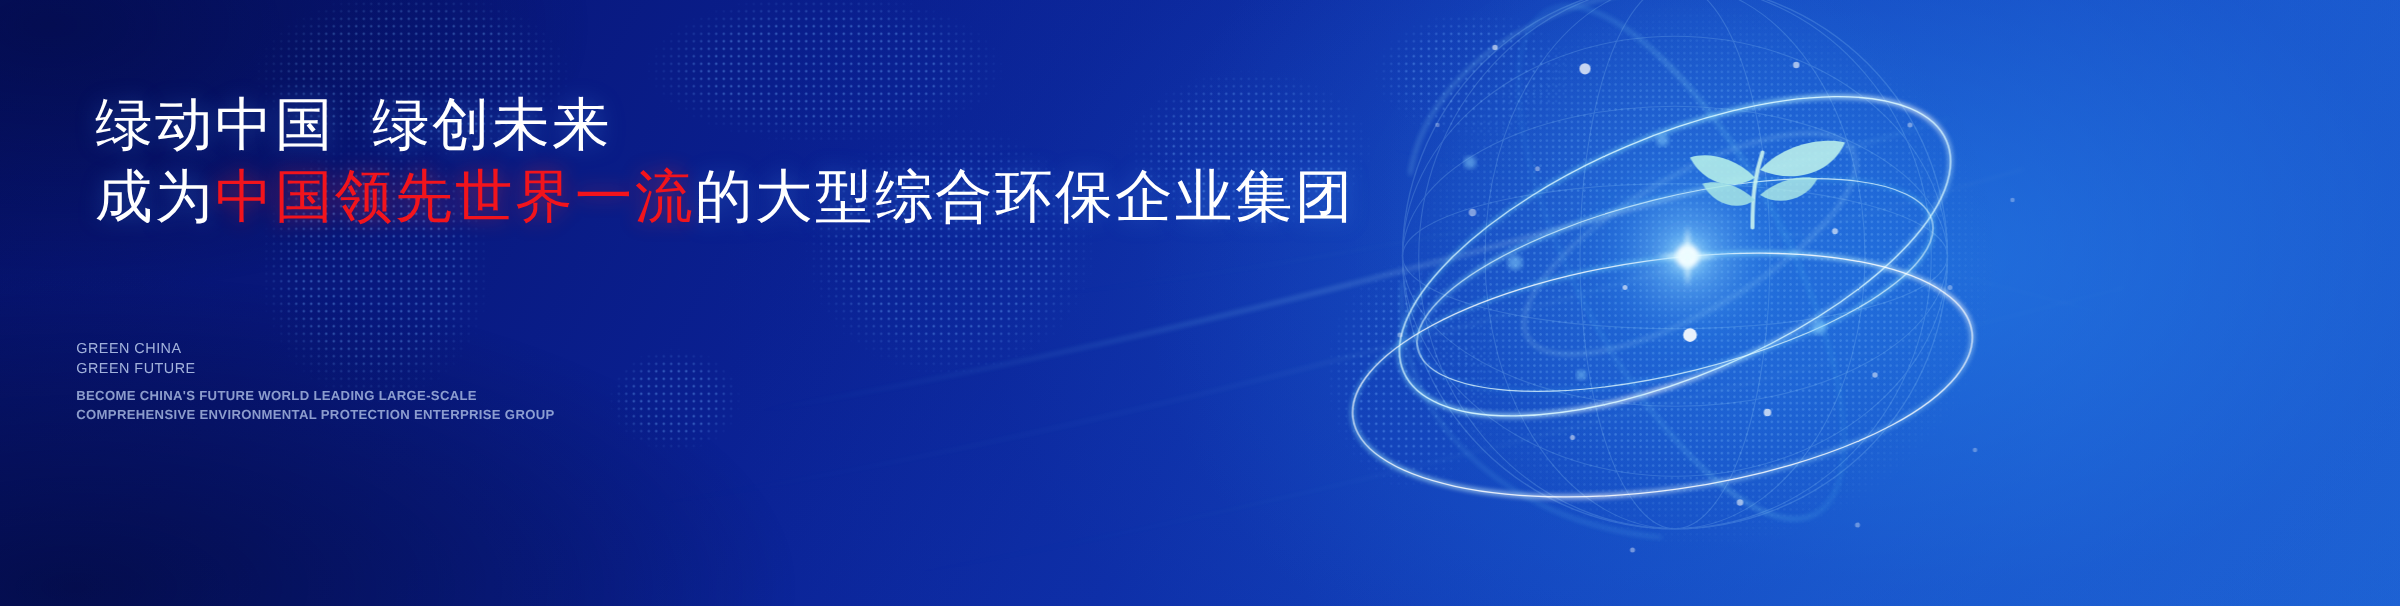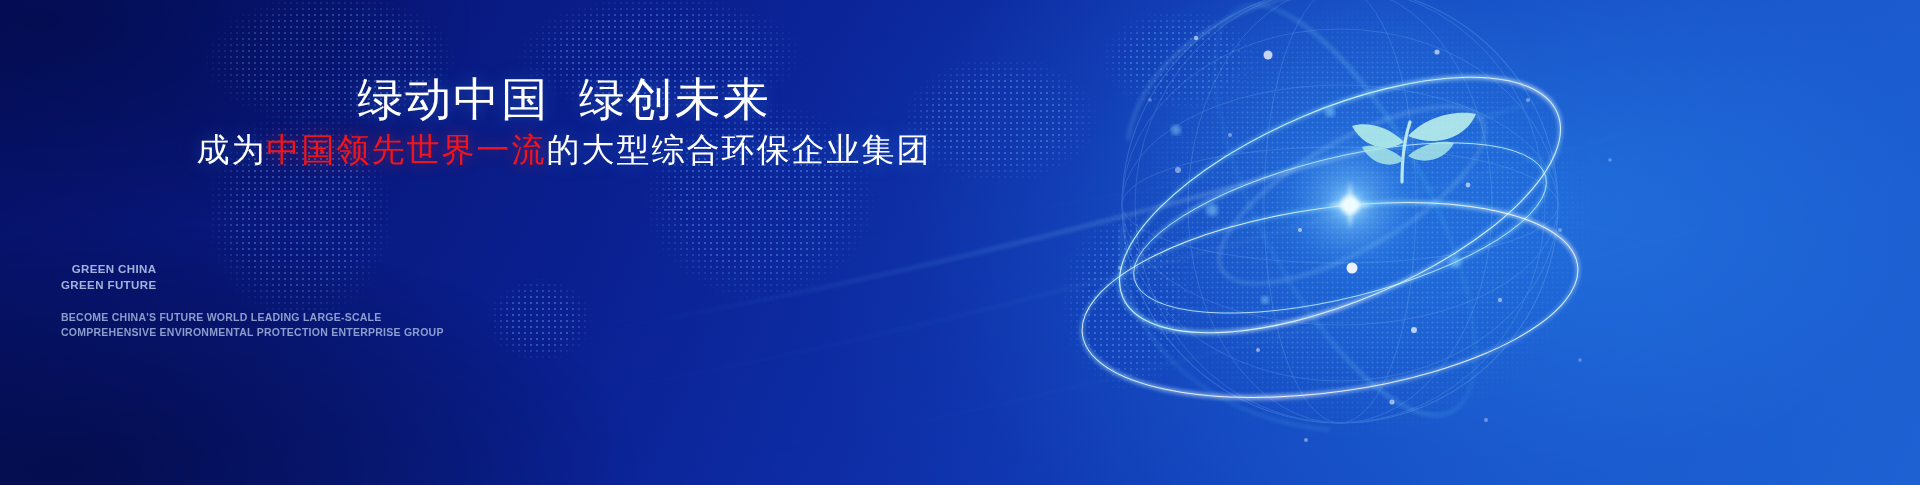--- a/index.html
+++ b/index.html
@@ -61,38 +61,38 @@
     background:
       radial-gradient(ellipse 760px 330px at 60px 470px, rgba(2,8,52,0.62) 0%, rgba(3,10,60,0.28) 48%, rgba(0,0,0,0) 76%),
       radial-gradient(ellipse 600px 300px at 40px 20px, rgba(2,8,58,0.50) 0%, rgba(0,0,0,0) 72%);
     pointer-events:none;
   }
 
   
   .art { position:absolute; inset:0; }
 
   
-  .copy { position:absolute; left:64px; top:74px; width:1000px;text-align:center; }
+  .copy { position:absolute; left:76px; top:74px; width:1000px; }
 
   .headline-1 {
     font-size:46px; line-height:1.12; color:#ffffff; font-weight:400;
     letter-spacing:2px; white-space:pre;
     text-shadow:0 0 18px rgba(80,170,255,0.35);
   }
   .headline-2 {
-    font-size:33px; line-height:1.12; font-weight:400; letter-spacing:2px;
+    font-size:46px; line-height:1.12; font-weight:400; letter-spacing:2px;
     color:#ffffff; margin-top:6px; white-space:nowrap;
     text-shadow:0 0 18px rgba(80,170,255,0.35);
   }
   .hl-red { color:#f2141c; text-shadow:0 0 16px rgba(255,40,40,0.45); }
 
   .sub-en {
-    position:absolute; left:61px; top:262px;
-    font-size:11.5px; font-weight:bold; line-height:1.38;
-    letter-spacing:0.4px; color:#b9c9ec; opacity:0.88; white-space:pre-line;text-align:right;
+    position:absolute; left:61px; top:272px;
+    font-size:11.5px; font-weight:normal; line-height:1.38;
+    letter-spacing:0.4px; color:#b9c9ec; opacity:0.88; white-space:pre-line;
   }
   .tag-en {
     position:absolute; left:61px; top:310px;
     font-size:10.5px; font-weight:bold; line-height:1.42;
     letter-spacing:0.25px; color:#aebfe6; opacity:0.80; white-space:pre-line;
   }
 </style>
 </head>
 <body>
 

